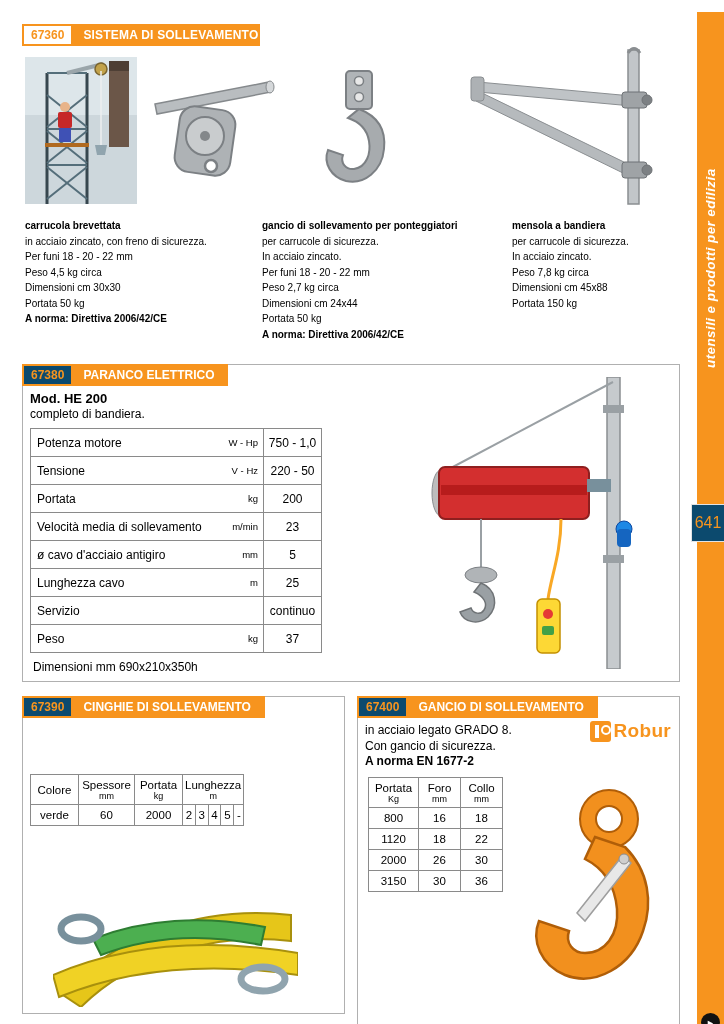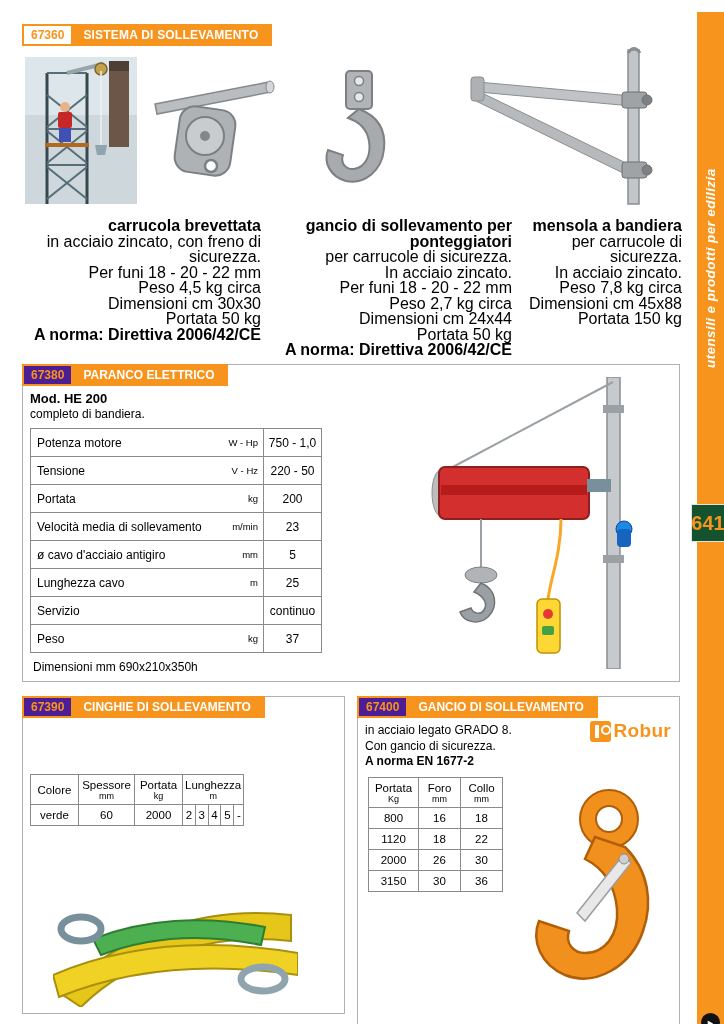--- a/index.html
+++ b/index.html
@@ -5,43 +5,43 @@
   :root { --orange:#F7941E; --line:#8a8a8a; --boxline:#b0b0b0; }
   * { margin:0; padding:0; box-sizing:border-box; }
   html,body { background:#fff; }
   body { font-family:"Liberation Sans","DejaVu Sans",sans-serif; color:#000; }
   .page { position:relative; width:724px; height:1024px; background:#fff; overflow:hidden; margin:12px auto; }
 
   
   .band { position:absolute; top:0; right:0; width:27px; height:100%; background:var(--orange); }
   .band-label { position:absolute; left:703px; top:356px; transform:rotate(-90deg); transform-origin:0 0;
     color:#fff; font-weight:700; font-style:italic; font-size:13.5px; letter-spacing:.4px; white-space:nowrap; }
-  .pagenum { position:absolute; right:0; top:492px; width:33px; height:38px; background:#14532d;
+  .pagenum { position:absolute; right:0; top:492px; width:33px; height:38px; background:#0c4a6e;
     border:1px solid #e3e3e3; border-right:none; display:flex; align-items:center; justify-content:center;
-    color:var(--orange); font-weight:700; font-size:20px; }
+    color:var(--orange); font-weight:400; font-size:16px; }
   .cmark { position:absolute; right:4px; bottom:4px; width:19px; height:19px; border-radius:50%;
     background:#111; color:#fff; display:flex; align-items:center; justify-content:center; font-size:9px; }
 
   
   .sec-header { position:absolute; display:flex; height:22px; z-index:3; }
   .sec-header .code { background:#fff; border:2px solid var(--orange); color:var(--orange); font-weight:700;
     font-size:12px; display:flex; align-items:center; padding:0 7px; }
   .sec-header .bar { background:var(--orange); color:#fff; font-weight:700; font-size:12px;
-    display:flex; align-items:center; padding:0 14px 0 10px; letter-spacing:.2px; white-space:nowrap; }
+    display:flex; align-items:center; padding:0 2px 0 10px; letter-spacing:.2px; white-space:nowrap; }
   .in-header { position:absolute; left:-1px; top:-1px; display:flex; height:22px; z-index:3; }
-  .in-header .code { background:#4c1d95; border:2px solid var(--orange); color:var(--orange); font-weight:700;
+  .in-header .code { background:#0c4a6e; border:2px solid var(--orange); color:var(--orange); font-weight:700;
     font-size:12px; display:flex; align-items:center; padding:0 7px; }
   .in-header .bar { background:var(--orange); color:#fff; font-weight:700; font-size:12px;
     display:flex; align-items:center; padding:0 14px 0 10px; white-space:nowrap; }
 
   .sec-box { position:absolute; border:1px solid var(--boxline); background:#fff; }
   .imgwrap { position:absolute; }
 
   
-  .prod { position:absolute; font-size:16px; line-height:15.5px;text-align:right; }
+  .prod { position:absolute; font-size:10px; line-height:15.5px; }
   .prod .p-name { font-weight:700; }
   .prod .p-norm { font-weight:700; }
 
   
   table { border-collapse:collapse; }
   .spec { position:absolute; left:7px; top:63px; width:292px; font-size:12px; }
   .spec td { border:1px solid var(--line); height:28px; }
   .spec td.sl { border-right:none; padding-left:6px; }
   .spec td.su { border-left:none; font-size:9.5px; text-align:right; width:48px; padding-right:5px; }
   .spec td.sv { text-align:center; width:58px; }

